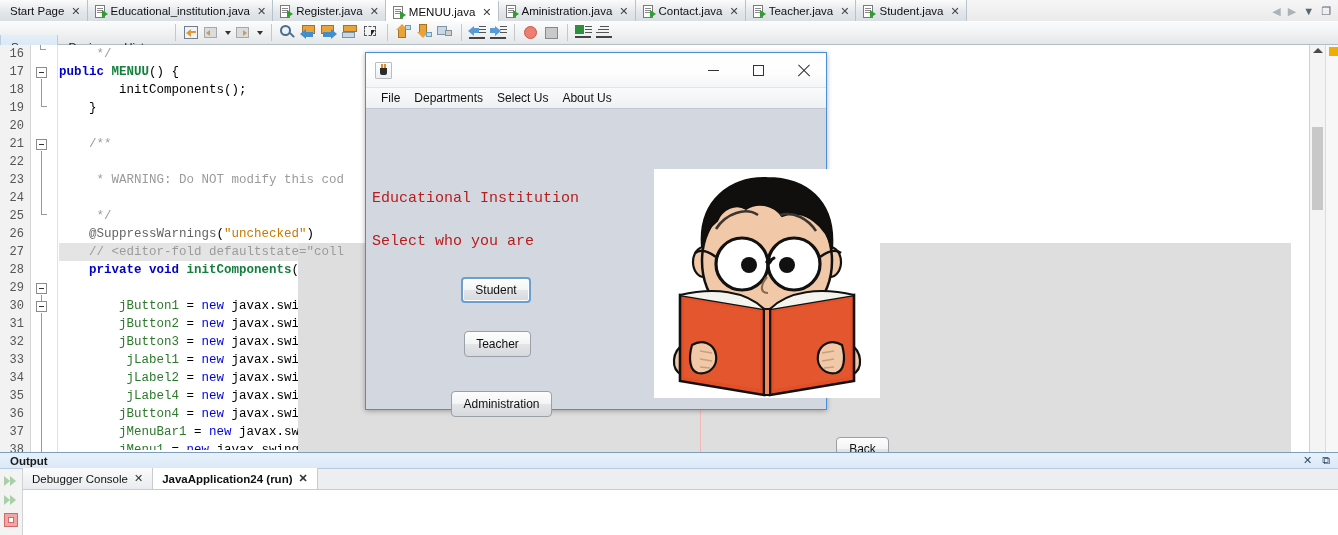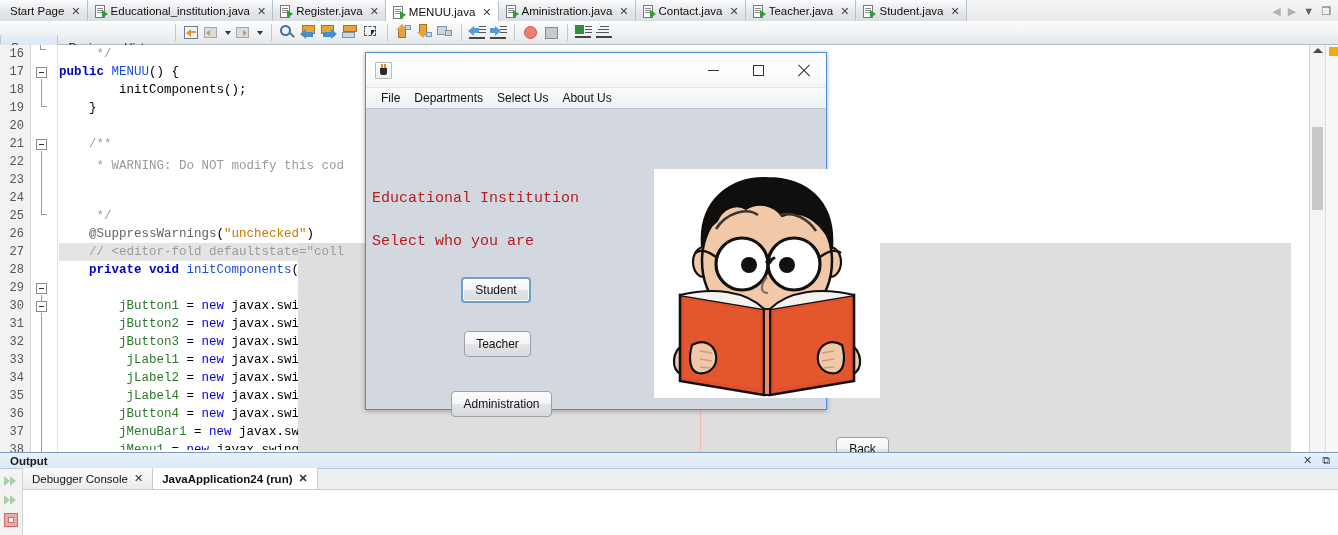--- a/index.html
+++ b/index.html
@@ -143,21 +143,21 @@
   .cline {
     position: absolute; left: 0; height: 18px; line-height: 18px;
     white-space: pre;
     color: #000;
   }
   .kw { color: #0000cc; font-weight: bold; }
   .kw2 { color: #0000e0; }
   .cmt { color: #9b9b9b; }
   .str { color: #c87800; }
   .fld { color: #2a7a2a; }
-  .bld { font-weight: normal; color: #1d4ed8; }
+  .bld { font-weight: bold; color: #15803d; }
   .ann { color: #646464; }
   .hl-line {
     position: absolute; left: 0; width: 1232px; height: 18px;
     background: #e4e4e4;
   }
   .foldmark {
     position: absolute;
     width: 11px; height: 11px;
     border: 1px solid #8c8c8c;
     background: #fff;
@@ -644,21 +644,21 @@
 
     <div class="codearea">
       <div class="hl-line" style="top:198px;"></div>
 
       <div class="cline cmt" style="top:0px;">     */</div>
       <div class="cline" style="top:18px;"><span class="kw">public</span> <span class="bld">MENUU</span>() {</div>
       <div class="cline" style="top:36px;">        initComponents();</div>
       <div class="cline" style="top:54px;">    }</div>
       <div class="cline" style="top:72px;"></div>
       <div class="cline cmt" style="top:90px;">    /**</div>
-      <div class="cline cmt" style="top:112px;text-align:right;">     * WARNING: Do NOT modify this cod</div>
+      <div class="cline cmt" style="top:126px;text-align:right;">     * WARNING: Do NOT modify this cod</div>
       <div class="cline cmt" style="top:162px;">     */</div>
       <div class="cline" style="top:180px;"><span class="ann">    @SuppressWarnings</span>(<span class="str">"unchecked"</span>)</div>
       <div class="cline cmt" style="top:198px;">    // &lt;editor-fold defaultstate="coll</div>
       <div class="cline" style="top:216px;">    <span class="kw">private</span> <span class="kw">void</span> <span class="bld">initComponents</span>() {</div>
       <div class="cline" style="top:234px;"></div>
       <div class="cline" style="top:252px;">        <span class="fld">jButton1</span> = <span class="kw2">new</span> javax.swing.JBu</div>
       <div class="cline" style="top:270px;">        <span class="fld">jButton2</span> = <span class="kw2">new</span> javax.swing.JBu</div>
       <div class="cline" style="top:288px;">        <span class="fld">jButton3</span> = <span class="kw2">new</span> javax.swing.JBu</div>
       <div class="cline" style="top:306px;">         <span class="fld">jLabel1</span> = <span class="kw2">new</span> javax.swing.JLab</div>
       <div class="cline" style="top:324px;">         <span class="fld">jLabel2</span> = <span class="kw2">new</span> javax.swing.JLab</div>

